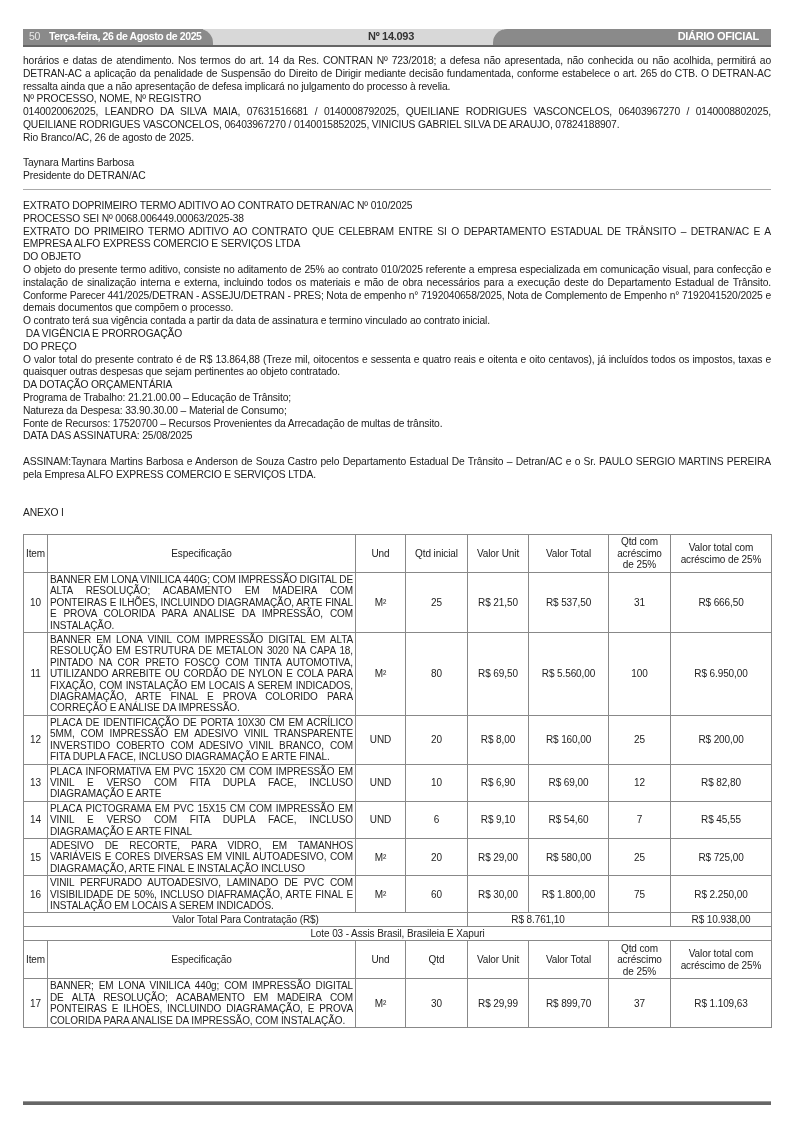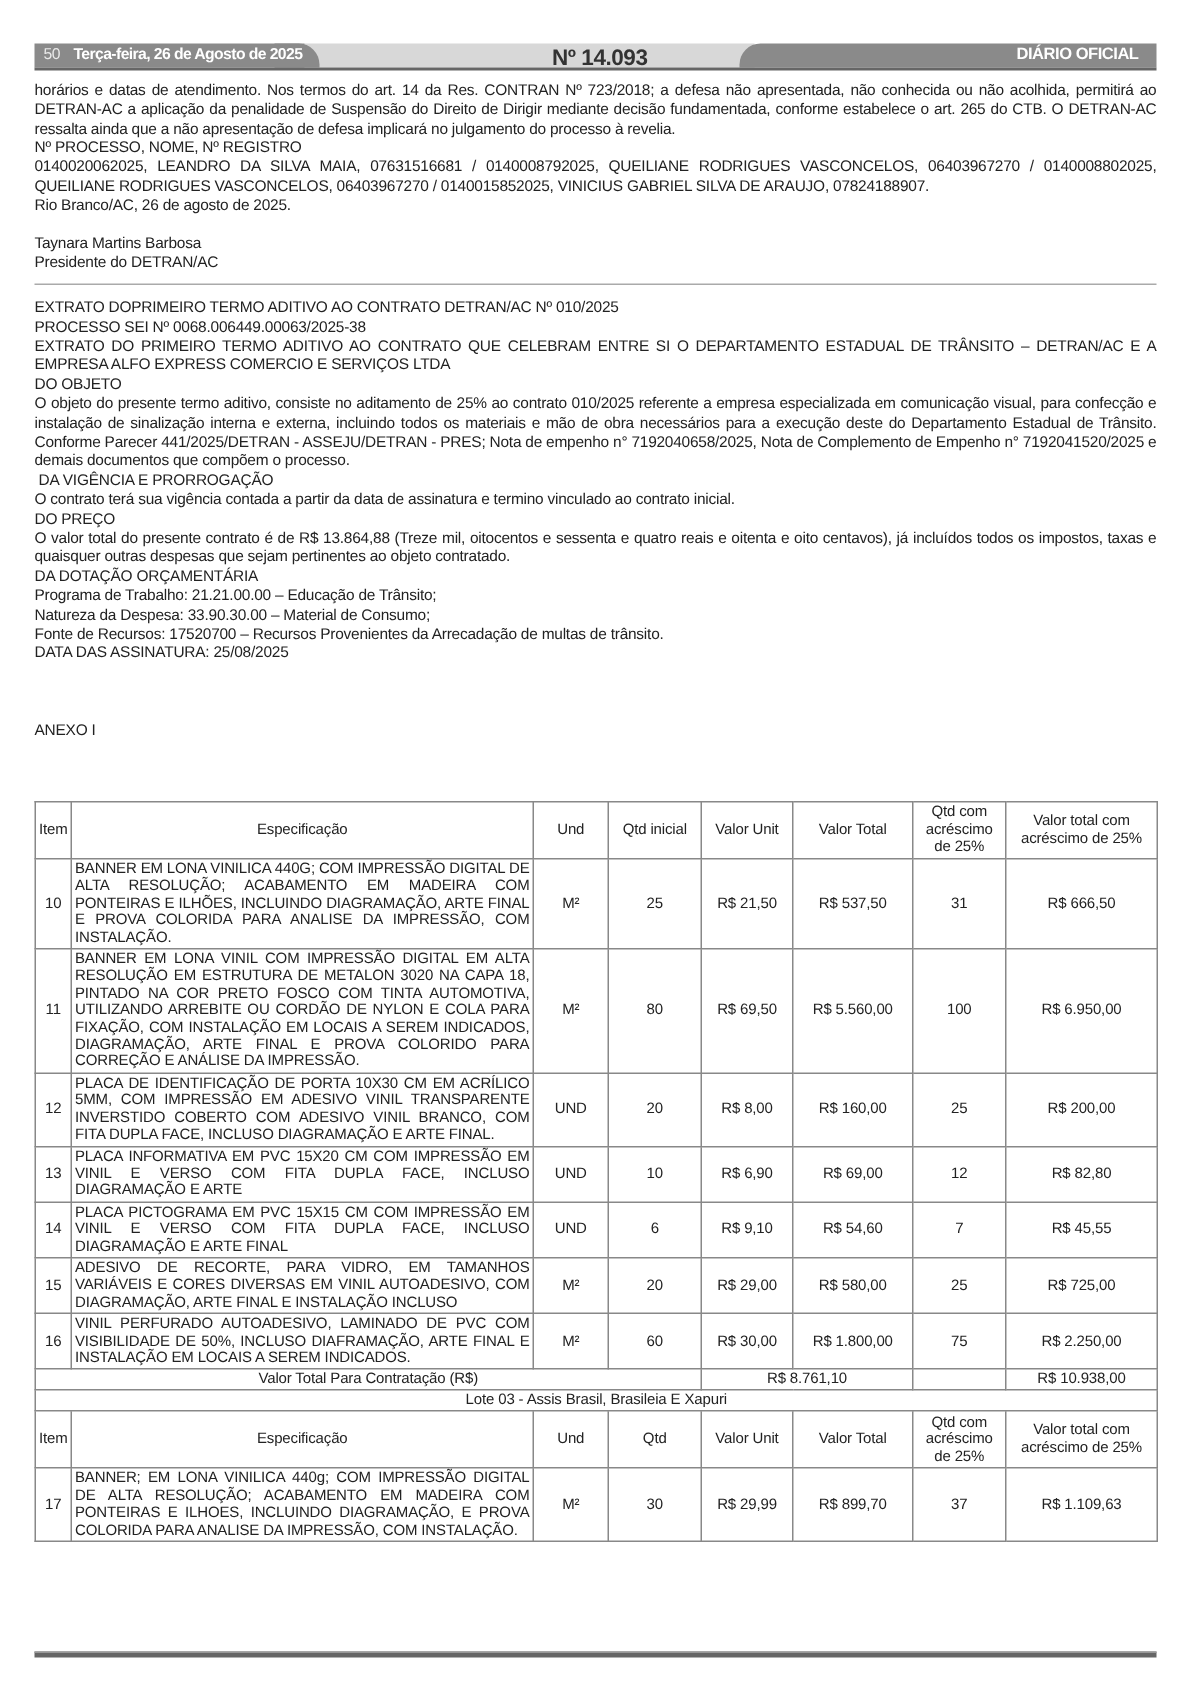--- a/index.html
+++ b/index.html
@@ -5,21 +5,21 @@
   html, body { margin:0; padding:0; background:#ffffff; }
   body { width:793px; height:1121px; position:relative; overflow:hidden; font-family:"Liberation Sans", sans-serif; color:#222; }
   .header { position:absolute; left:23px; top:29px; width:748px; height:32px; }
   .hdr-left { position:absolute; left:0; top:0; width:180px; height:16px; background:#8a8a8a; border-right-radius:0; }
   .hdr-left-tab { position:absolute; left:160px; top:0; width:30px; height:16px; background:#8a8a8a; border-top-right-radius:14px; }
   .hdr-mid { position:absolute; left:180px; top:0; width:300px; height:16px; background:#d8d8d8; }
   .hdr-right { position:absolute; left:470px; top:0; width:278px; height:16px; background:#8a8a8a; border-top-left-radius:14px; }
   .hdr-line { position:absolute; left:23px; top:45px; width:748px; height:2px; background:#666; }
   .pg-num { position:absolute; left:6px; top:1px; font-size:10.5px; color:#e8e8e8; font-family:"Liberation Sans Narrow","Liberation Sans",sans-serif; letter-spacing:-0.3px; }
   .pg-date { position:absolute; left:26px; top:1px; font-size:10.5px; color:#fff; font-weight:bold; letter-spacing:-0.4px; }
-  .pg-edition { position:absolute; left:345px; top:1px; font-size:15px; color:#333; font-weight:bold; letter-spacing:-0.3px; }
+  .pg-edition { position:absolute; left:345px; top:1px; font-size:11px; color:#333; font-weight:bold; letter-spacing:-0.3px; }
   .pg-brand { position:absolute; right:12px; top:1px; font-size:11px; color:#fff; font-weight:bold; letter-spacing:-0.3px; }
 
   .content { position:absolute; left:23px; top:55px; width:748px; font-size:10.3px; line-height:12.8px; letter-spacing:-0.15px; }
   .content p { margin:0; text-align:justify; }
   .gap { height:12.8px; }
   .rule { height:1px; background:#aaa; margin:6px 0 10px 0; }
 
   table.annex { position:absolute; left:23px; top:534px; width:748px; border-collapse:collapse; font-size:10px; letter-spacing:-0.1px; table-layout:fixed; }
   table.annex td { border:1px solid #888; padding:1px 2px; vertical-align:middle; }
   .c { text-align:center; }
@@ -51,30 +51,31 @@
   <div class="gap"></div>
   <p>Taynara Martins Barbosa</p>
   <p>Presidente do DETRAN/AC</p>
   <div class="rule"></div>
 
   <p>EXTRATO DOPRIMEIRO TERMO ADITIVO AO CONTRATO DETRAN/AC Nº 010/2025</p>
   <p>PROCESSO SEI Nº 0068.006449.00063/2025-38</p>
   <p>EXTRATO DO PRIMEIRO TERMO ADITIVO AO CONTRATO QUE CELEBRAM ENTRE SI O DEPARTAMENTO ESTADUAL DE TRÂNSITO – DETRAN/AC E A EMPRESA ALFO EXPRESS COMERCIO E SERVIÇOS LTDA</p>
   <p>DO OBJETO</p>
   <p>O objeto do presente termo aditivo, consiste no aditamento de 25% ao contrato 010/2025 referente a empresa especializada em comunicação visual, para confecção e instalação de sinalização interna e externa, incluindo todos os materiais e mão de obra necessários para a execução deste do Departamento Estadual de Trânsito. Conforme Parecer 441/2025/DETRAN - ASSEJU/DETRAN - PRES; Nota de empenho n° 7192040658/2025, Nota de Complemento de Empenho n° 7192041520/2025 e demais documentos que compõem o processo.</p>
+  <p>O contrato terá sua vigência contada a partir da data de assinatura e termino vinculado ao contrato inicial.</p>
   <p style="white-space:pre"> DA VIGÊNCIA E PRORROGAÇÃO</p>
-  <p>O contrato terá sua vigência contada a partir da data de assinatura e termino vinculado ao contrato inicial.</p>
   <p>DO PREÇO</p>
   <p>O valor total do presente contrato é de R$ 13.864,88 (Treze mil, oitocentos e sessenta e quatro reais e oitenta e oito centavos), já incluídos todos os impostos, taxas e quaisquer outras despesas que sejam pertinentes ao objeto contratado.</p>
   <p>DA DOTAÇÃO ORÇAMENTÁRIA</p>
   <p>Programa de Trabalho: 21.21.00.00 – Educação de Trânsito;</p>
   <p>Natureza da Despesa: 33.90.30.00 – Material de Consumo;</p>
   <p>Fonte de Recursos: 17520700 – Recursos Provenientes da Arrecadação de multas de trânsito.</p>
   <p>DATA DAS ASSINATURA: 25/08/2025</p>
   <div class="gap"></div>
+  <p>ASSINAM:Taynara Martins Barbosa e Anderson de Souza Castro pelo Departamento Estadual De Trânsito – Detran/AC e o Sr. PAULO SERGIO MARTINS PEREIRA pela Empresa ALFO EXPRESS COMERCIO E SERVIÇOS LTDA.</p>
   <div class="gap"></div>
   <p style="margin-top:13px">ANEXO I</p>
 </div>
 
 <table class="annex">
   <colgroup>
     <col style="width:24px">
       <col style="width:308px">
       <col style="width:50px">
       <col style="width:62px">

